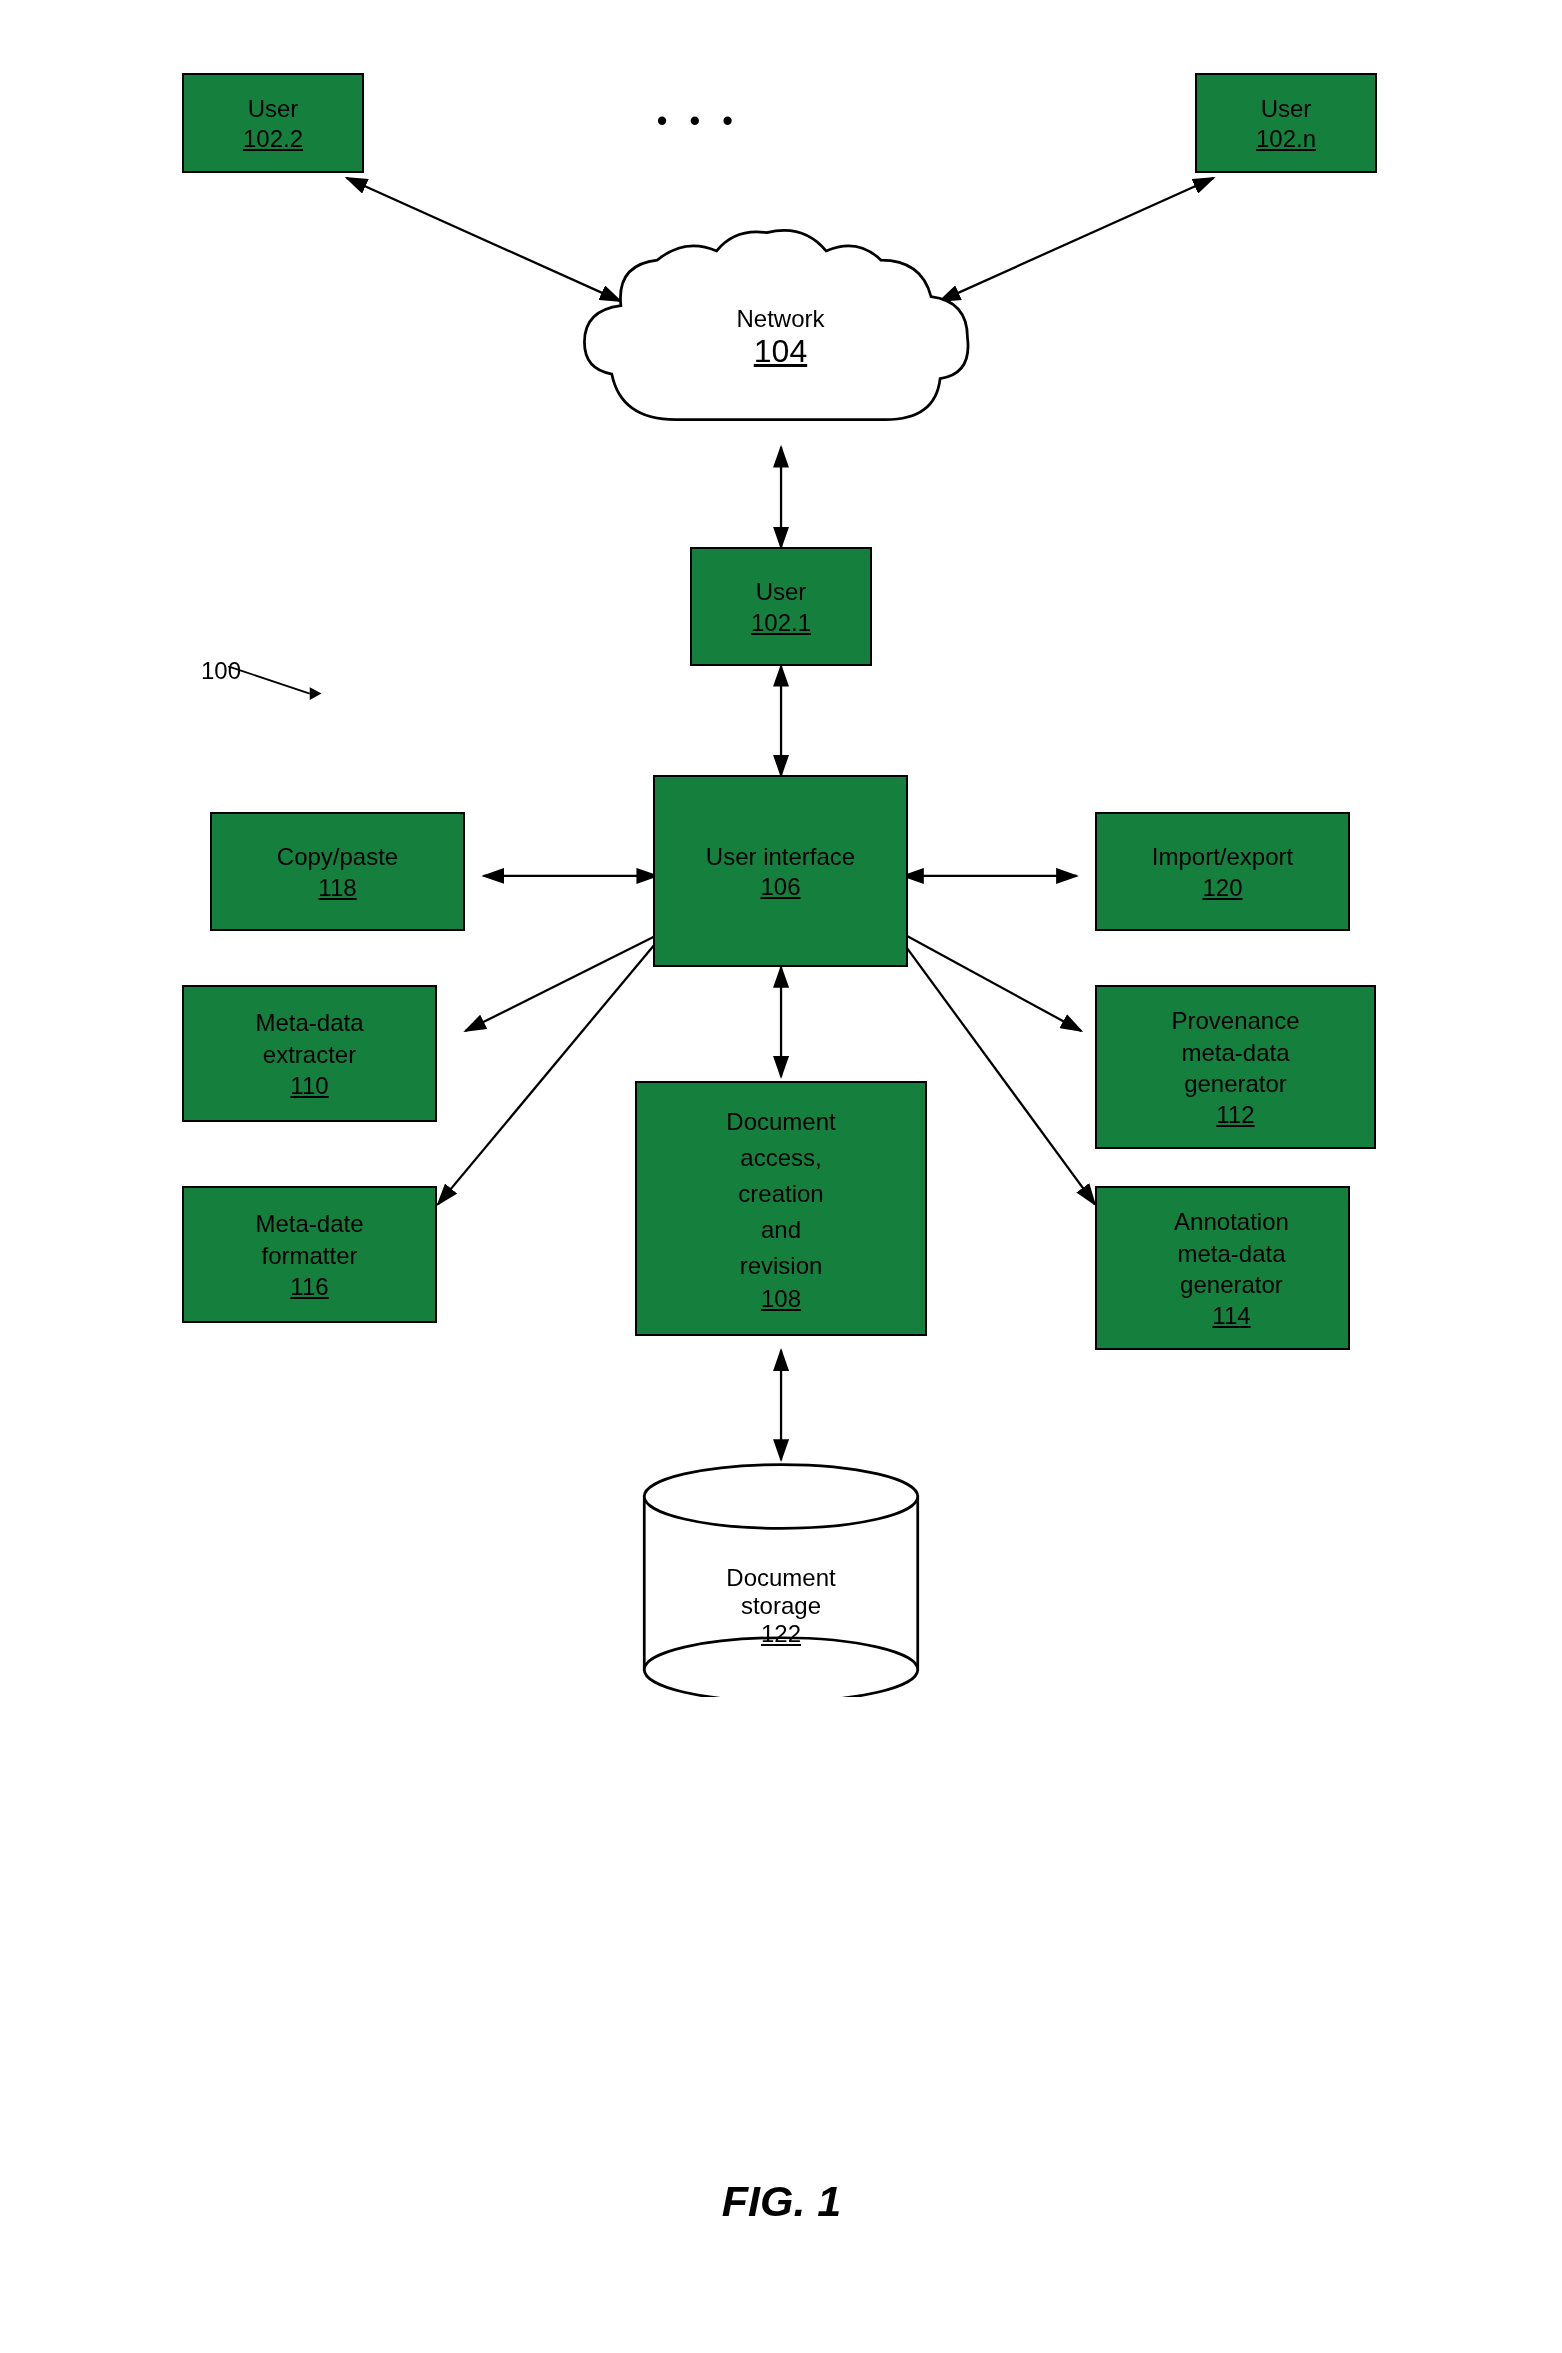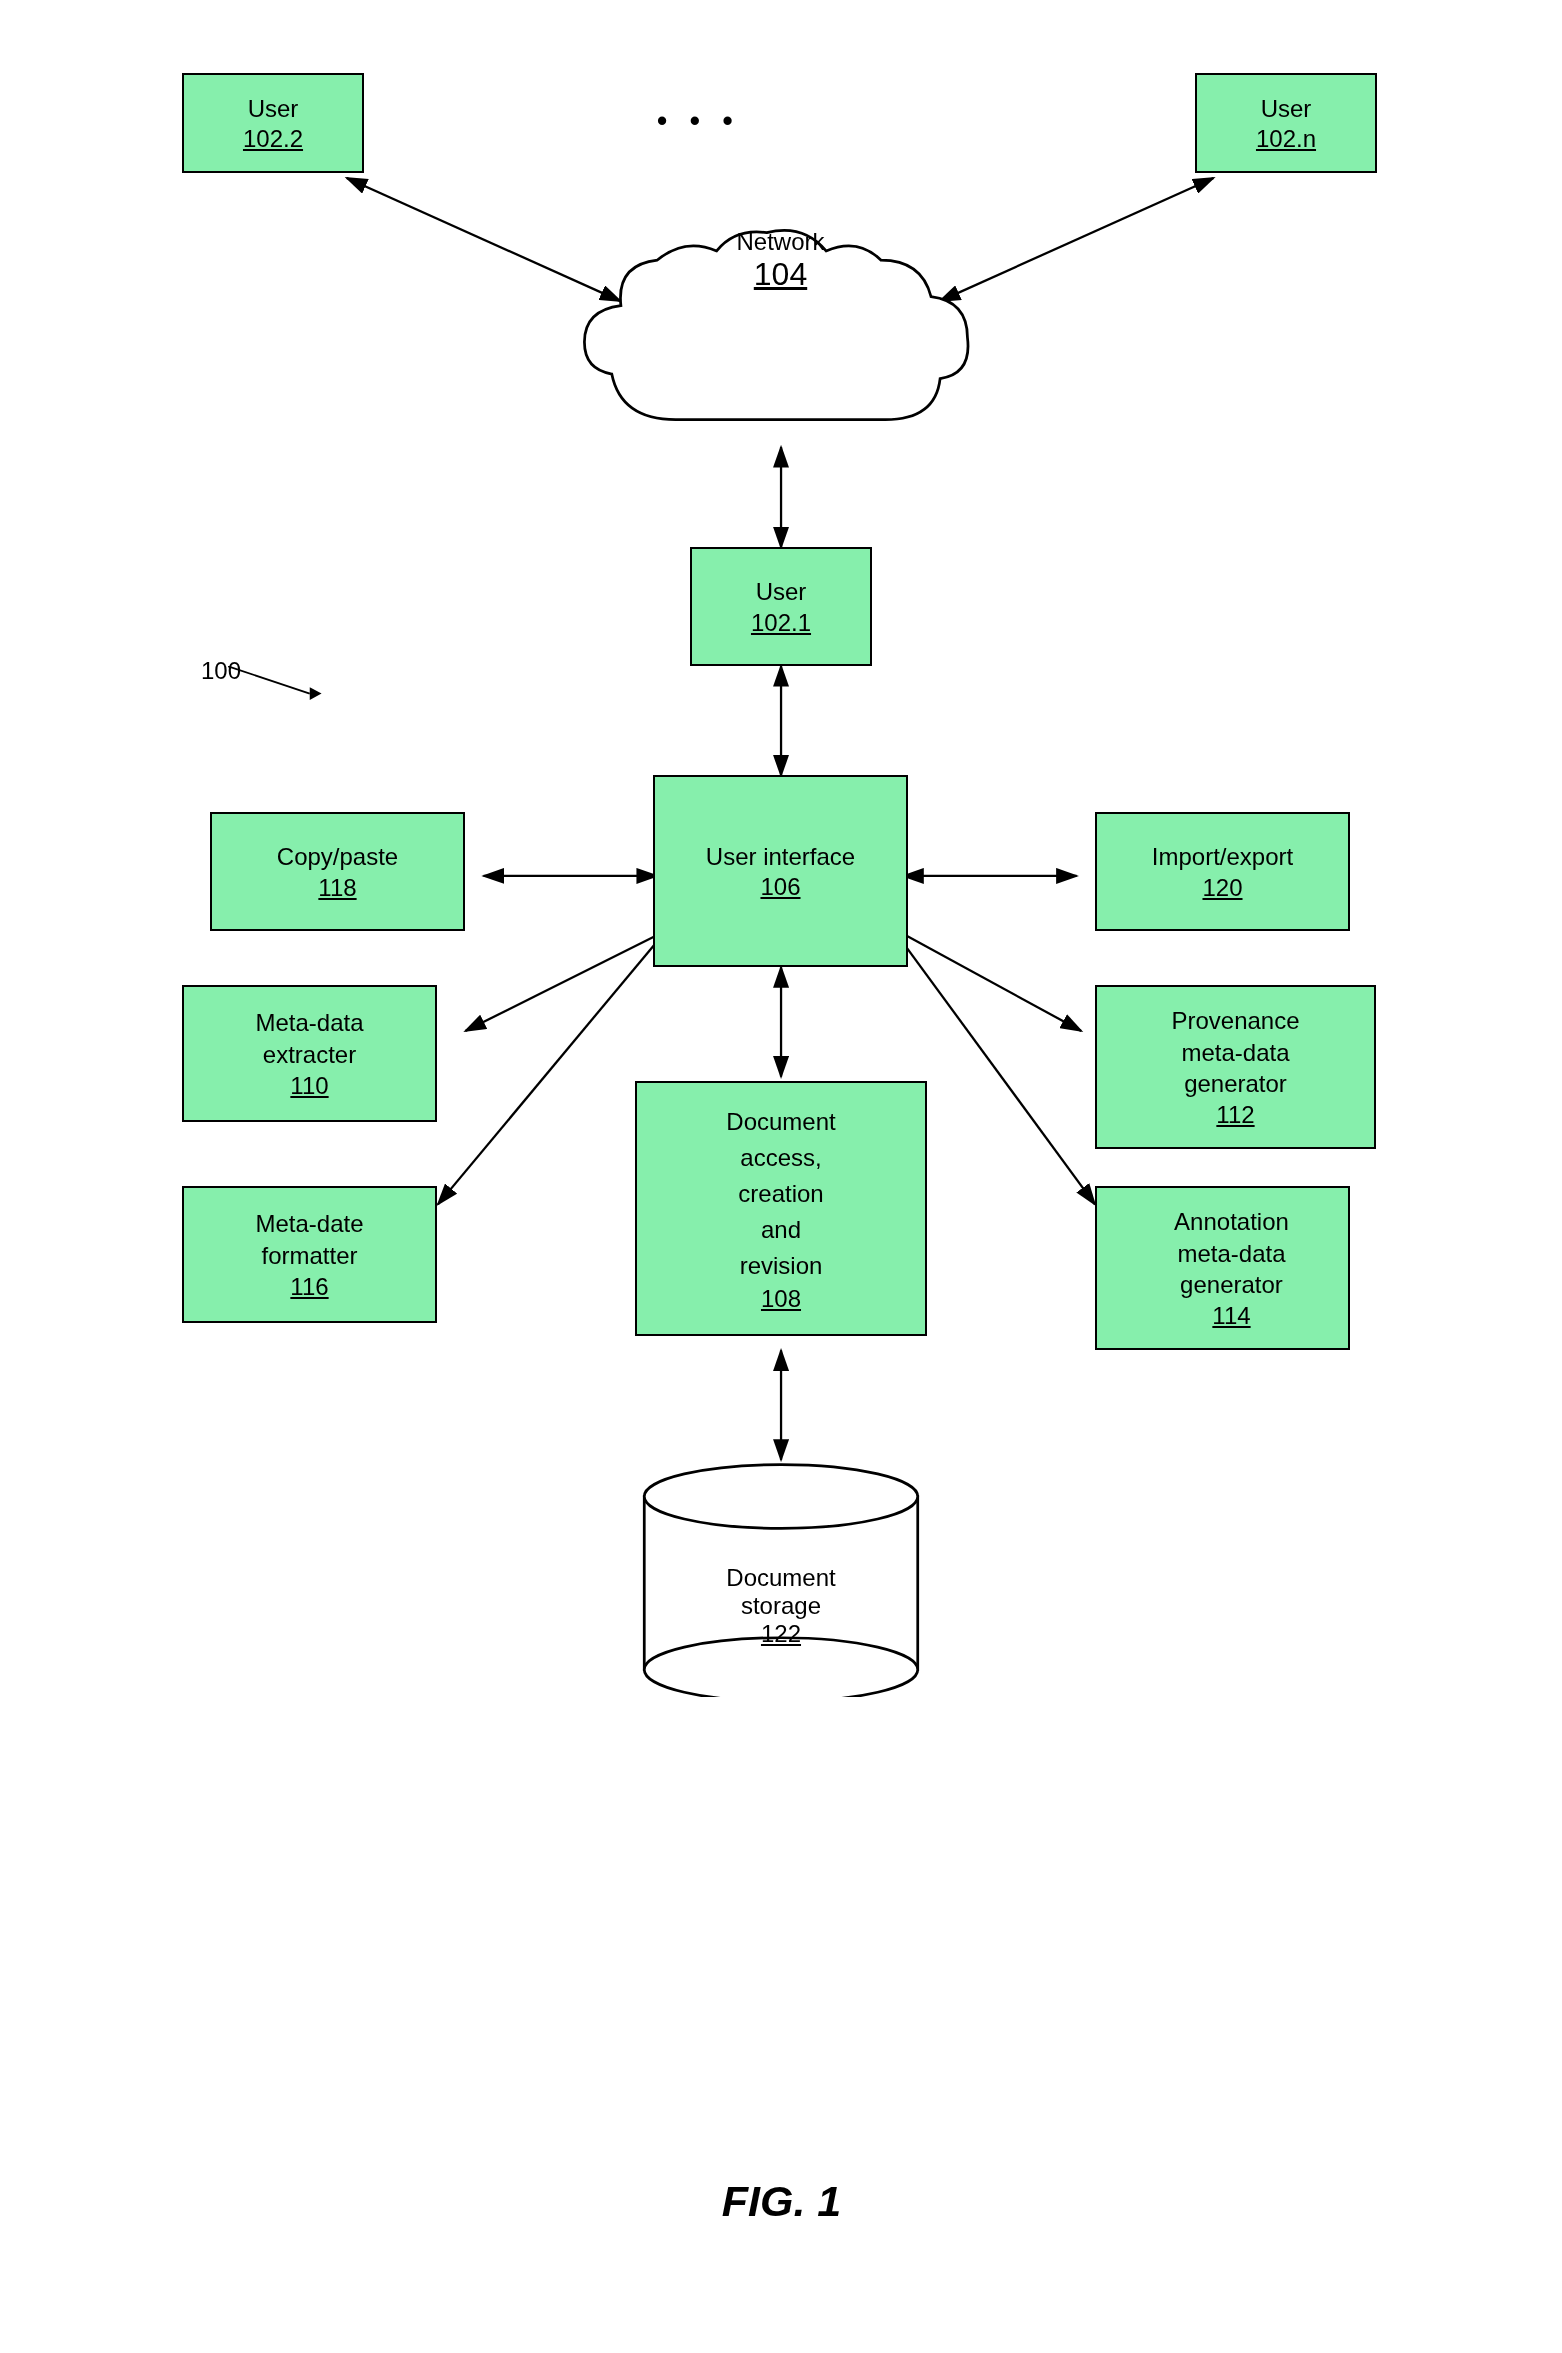--- a/index.html
+++ b/index.html
@@ -14,21 +14,21 @@
 
     .diagram-container {
       position: relative;
       width: 1563px;
       height: 2281px;
     }
 
     .box {
       position: absolute;
       border: 2.3px solid #000;
-      background: #86efac;
+      background: #15803d;
       display: flex;
       flex-direction: column;
       align-items: center;
       justify-content: center;
       text-align: center;
       padding: 7.3px 11px;
     }
 
     .box-label {
       font-size: 24px;
@@ -41,21 +41,21 @@
       text-decoration: underline;
       margin-top: 1.8px;
     }
 
     
     .cloud {
       position: absolute;
       display: flex;
       flex-direction: column;
       align-items: center;
-      justify-content: flex-start;
+      justify-content: center;
     }
 
     .cloud svg {
       position: absolute;
       top: 0; left: 0;
     }
 
     .cloud-text {
       position: relative;
       z-index: 1;

